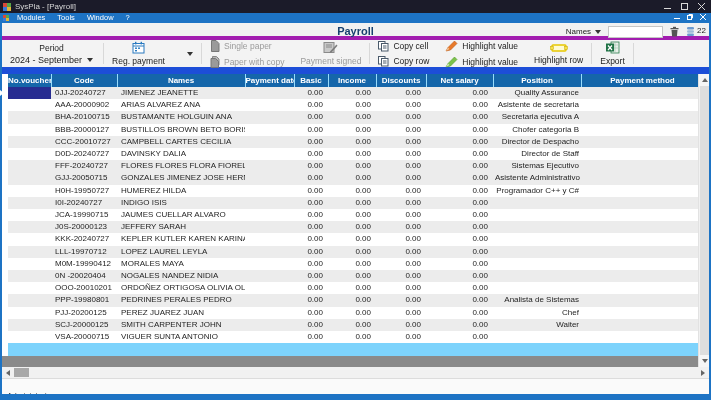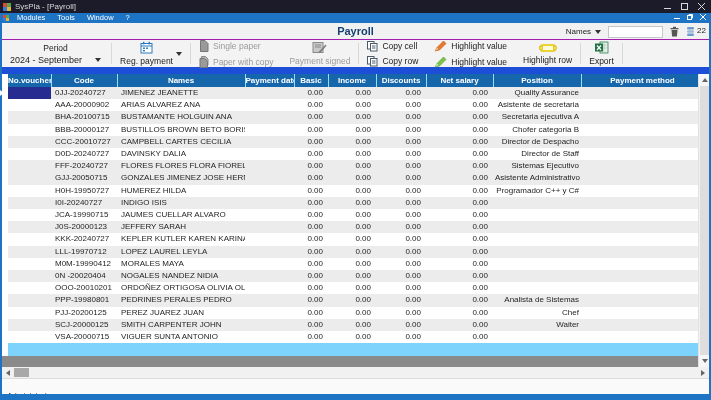--- a/index.html
+++ b/index.html
@@ -24,38 +24,38 @@
   .winctl svg { display:block; }
   .menubar {
     position:absolute; left:0; top:13px; width:711px; height:10px;
     background:#1d73c4; color:#fff; font-size:7.5px; line-height:10px;
     display:flex; align-items:center;
   }
   .menubar .applogo { width:6px; height:6px; grid-template-columns:3px 3px; grid-template-rows:3px 3px; }
   .menu-item { padding:0 6px; }
   .mdictl { display:flex; align-items:center; gap:7px; margin-right:5px; }
   
-  .headerband { position:absolute; left:0; top:23px; width:711px; height:17px; background:#f1f1f1; border-bottom:1px solid #a21caf; }
+  .headerband { position:absolute; left:0; top:23px; width:711px; height:17px; background:#f1f1f1; border-bottom:4px solid #a21caf; }
   .page-title { position:absolute; left:0; right:0; top:2px; text-align:center; font-weight:bold; font-size:11px; color:#16406f; }
   .names-cluster { position:absolute; right:5px; top:2px; display:flex; align-items:center; gap:7px; height:13px; }
   .names-btn { display:flex; align-items:center; gap:4px; font-size:8px; color:#222; }
   .dd { width:0; height:0; border-left:3px solid transparent; border-right:3px solid transparent; border-top:4px solid #333; }
   .search-input { width:55px; height:12px; border:1px solid #c6c6c6; background:#fff; font-size:8px; padding:0 2px; font-family:"Liberation Sans",sans-serif; }
   .count-wrap { display:flex; align-items:flex-start; gap:2px; font-size:8px; color:#222; }
   
   .toolbar {
     position:absolute; left:0; top:40px; width:711px; height:34px;
     background:#f3f3f3; border-bottom:7px solid #1d4ed8;
     display:flex; align-items:stretch;
   }
   .vsep { width:1px; background:#d8d8d8; margin:3px 0; }
   .tgroup { display:flex; flex-direction:column; align-items:center; justify-content:center; padding:0 8px; font-size:8.5px; color:#222; gap:2px; }
   .tlabel { font-size:8.5px; }
-  .combo { display:flex; align-items:center; gap:13px; font-size:9px; cursor:default; }
-  .regpay { flex-direction:row; gap:3px; }
+  .combo { display:flex; align-items:center; gap:5px; font-size:9px; cursor:default; }
+  .regpay { flex-direction:row; gap:22px; }
   .colstack { display:flex; flex-direction:column; align-items:center; gap:2px; }
   .stack2 { display:flex; flex-direction:column; justify-content:center; gap:4px; padding:0 8px; }
   .hbtn { display:flex; align-items:center; gap:4px; font-size:8.5px; color:#222; }
   .disabled, .disabled .hbtn { color:#9b9b9b; }
   
   .gridwrap { position:absolute; left:8px; top:74px; width:696px; height:282px; overflow:hidden; background:#7dd3fc; }
   table { border-collapse:collapse; table-layout:fixed; width:696px; }
   thead th { height:13px; background:#1566aa; color:#fff; font-size:8px; font-weight:bold; text-align:center; padding:0; border-right:1px solid rgba(255,255,255,.22); overflow:hidden; white-space:nowrap; }
   tbody td { height:12.2px; line-height:12.2px; font-size:8px; color:#1e1e1e; padding:0 2px; overflow:hidden; white-space:nowrap; }
   tbody tr { background:#fff; }

